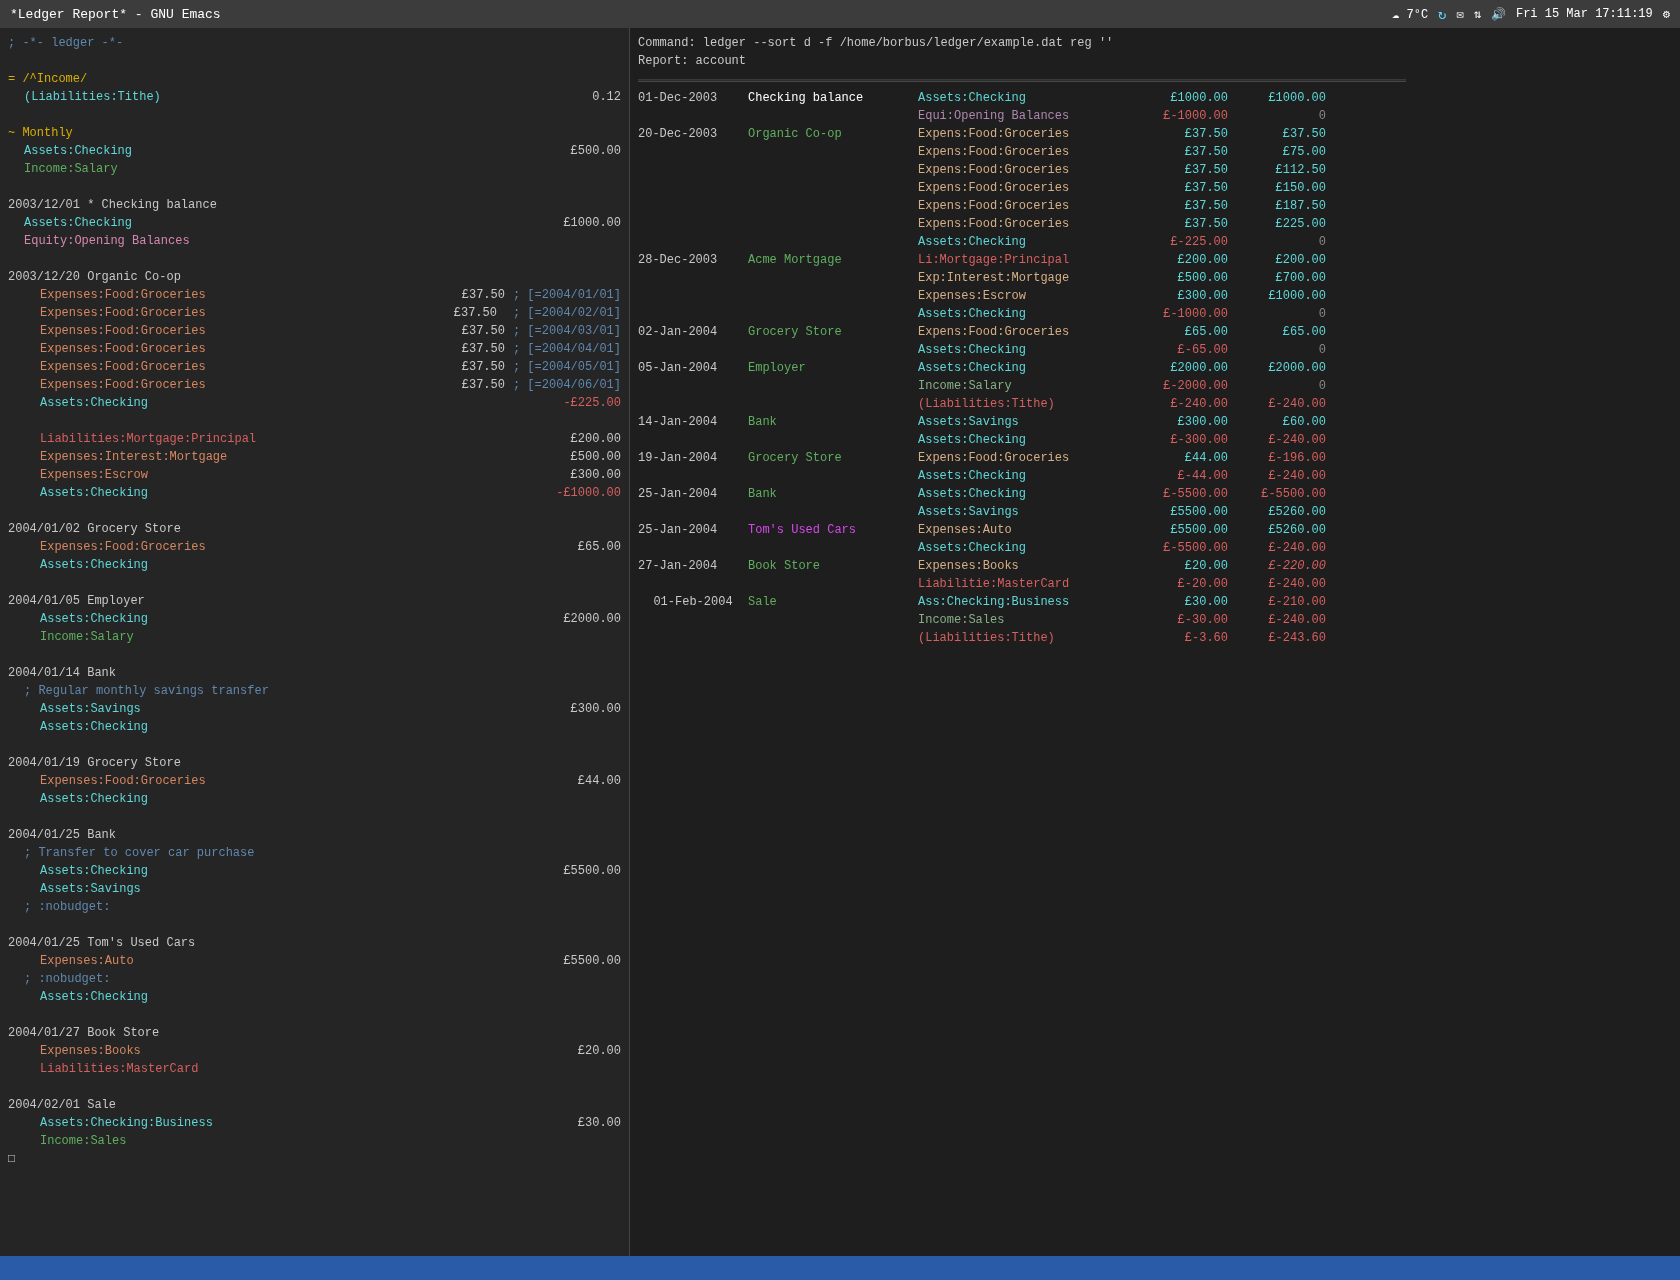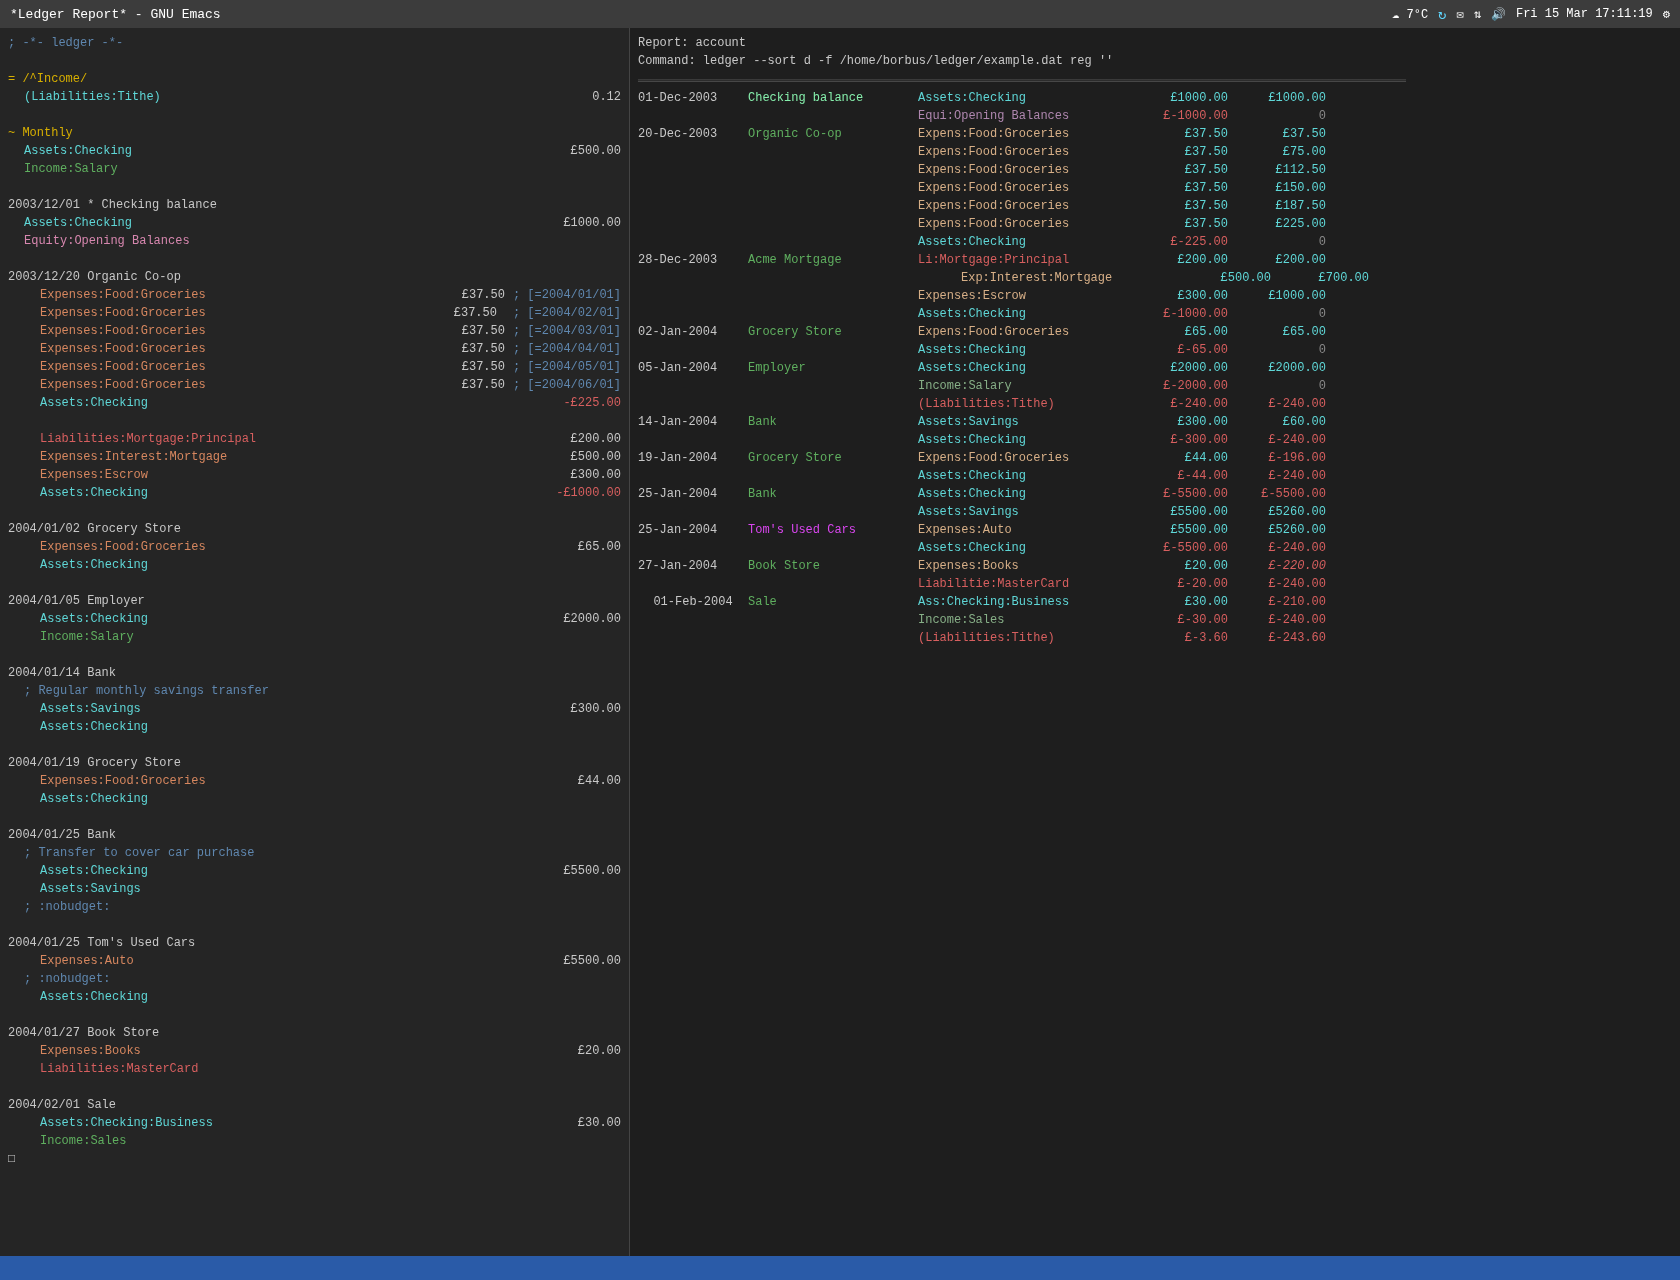--- a/index.html
+++ b/index.html
@@ -332,28 +332,28 @@
           <span style="color: rgb(95, 175, 95);">Income:Sales</span>
         </div>
         <div style="display: flex; min-height: 18px; line-height: 1.5; padding-left: 0px;">
           <span style="color: rgb(200, 200, 200);">□</span>
         </div>
       </div>
   </div>
 
   <div id="right-pane">
     <div class="report-header">
+      <div>Command: ledger --sort d -f /home/borbus/ledger/example.dat reg ''</div>
       <div>Report: account</div>
-      <div>Command: ledger --sort d -f /home/borbus/ledger/example.dat reg ''</div>
     </div>
     <div class="separator" style="color:#555; font-size:10px; letter-spacing:0px;">════════════════════════════════════════════════════════════════════════════════════════════════════════════════════════════════</div>
     <div id="report-rows">
         <div style="display: flex; line-height: 1.5; font-family: &quot;Courier New&quot;, Courier, monospace; font-size: 12px;">
           <span style="width: 110px; flex-shrink: 0; color: rgb(200, 200, 200);">01-Dec-2003</span>
-          <span style="width: 170px; flex-shrink: 0; color: #86efac; font-family: Liberation Mono, monospace;">Checking balance</span>
+          <span style="width: 170px; flex-shrink: 0; color: #ffffff; font-family: Liberation Mono, monospace;">Checking balance</span>
           <span style="width: 220px; flex-shrink: 0; color: rgb(95, 215, 215);">Assets:Checking</span>
           <span style="width: 90px; text-align: right; flex-shrink: 0; color: rgb(95, 215, 215);">£1000.00</span>
           <span style="width: 90px; text-align: right; flex-shrink: 0; margin-left: 8px; color: rgb(95, 215, 215);">£1000.00</span>
         </div>
         <div style="display: flex; line-height: 1.5; font-family: &quot;Courier New&quot;, Courier, monospace; font-size: 12px;">
           <span style="width: 110px; flex-shrink: 0; color: rgb(200, 200, 200);"></span>
           <span style="width: 170px; flex-shrink: 0; color: rgb(95, 175, 95);"></span>
           <span style="width: 220px; flex-shrink: 0; color: rgb(175, 135, 175);">Equi:Opening Balances</span>
           <span style="width: 90px; text-align: right; flex-shrink: 0; color: rgb(215, 95, 95);">£-1000.00</span>
           <span style="width: 90px; text-align: right; flex-shrink: 0; margin-left: 8px; color: rgb(136, 136, 136);">0</span>
@@ -410,21 +410,21 @@
         <div style="display: flex; line-height: 1.5; font-family: &quot;Courier New&quot;, Courier, monospace; font-size: 12px;">
           <span style="width: 110px; flex-shrink: 0; color: rgb(200, 200, 200);">28-Dec-2003</span>
           <span style="width: 170px; flex-shrink: 0; color: rgb(95, 175, 95);">Acme Mortgage</span>
           <span style="width: 220px; flex-shrink: 0; color: rgb(215, 95, 95);">Li:Mortgage:Principal</span>
           <span style="width: 90px; text-align: right; flex-shrink: 0; color: rgb(95, 215, 215);">£200.00</span>
           <span style="width: 90px; text-align: right; flex-shrink: 0; margin-left: 8px; color: rgb(95, 215, 215);">£200.00</span>
         </div>
         <div style="display: flex; line-height: 1.5; font-family: &quot;Courier New&quot;, Courier, monospace; font-size: 12px;">
           <span style="width: 110px; flex-shrink: 0; color: rgb(200, 200, 200);"></span>
           <span style="width: 170px; flex-shrink: 0; color: rgb(95, 175, 95);"></span>
-          <span style="width: 220px; flex-shrink: 0; color: rgb(215, 175, 135); margin-left: 43px;">Exp:Interest:Mortgage</span>
+          <span style="width: 220px; flex-shrink: 0; color: rgb(215, 175, 135);">Exp:Interest:Mortgage</span>
           <span style="width: 90px; text-align: right; flex-shrink: 0; color: rgb(95, 215, 215);">£500.00</span>
           <span style="width: 90px; text-align: right; flex-shrink: 0; margin-left: 8px; color: rgb(95, 215, 215);">£700.00</span>
         </div>
         <div style="display: flex; line-height: 1.5; font-family: &quot;Courier New&quot;, Courier, monospace; font-size: 12px;">
           <span style="width: 110px; flex-shrink: 0; color: rgb(200, 200, 200);"></span>
           <span style="width: 170px; flex-shrink: 0; color: rgb(95, 175, 95);"></span>
           <span style="width: 220px; flex-shrink: 0; color: rgb(215, 175, 135);">Expenses:Escrow</span>
           <span style="width: 90px; text-align: right; flex-shrink: 0; color: rgb(95, 215, 215);">£300.00</span>
           <span style="width: 90px; text-align: right; flex-shrink: 0; margin-left: 8px; color: rgb(95, 215, 215);">£1000.00</span>
         </div>

